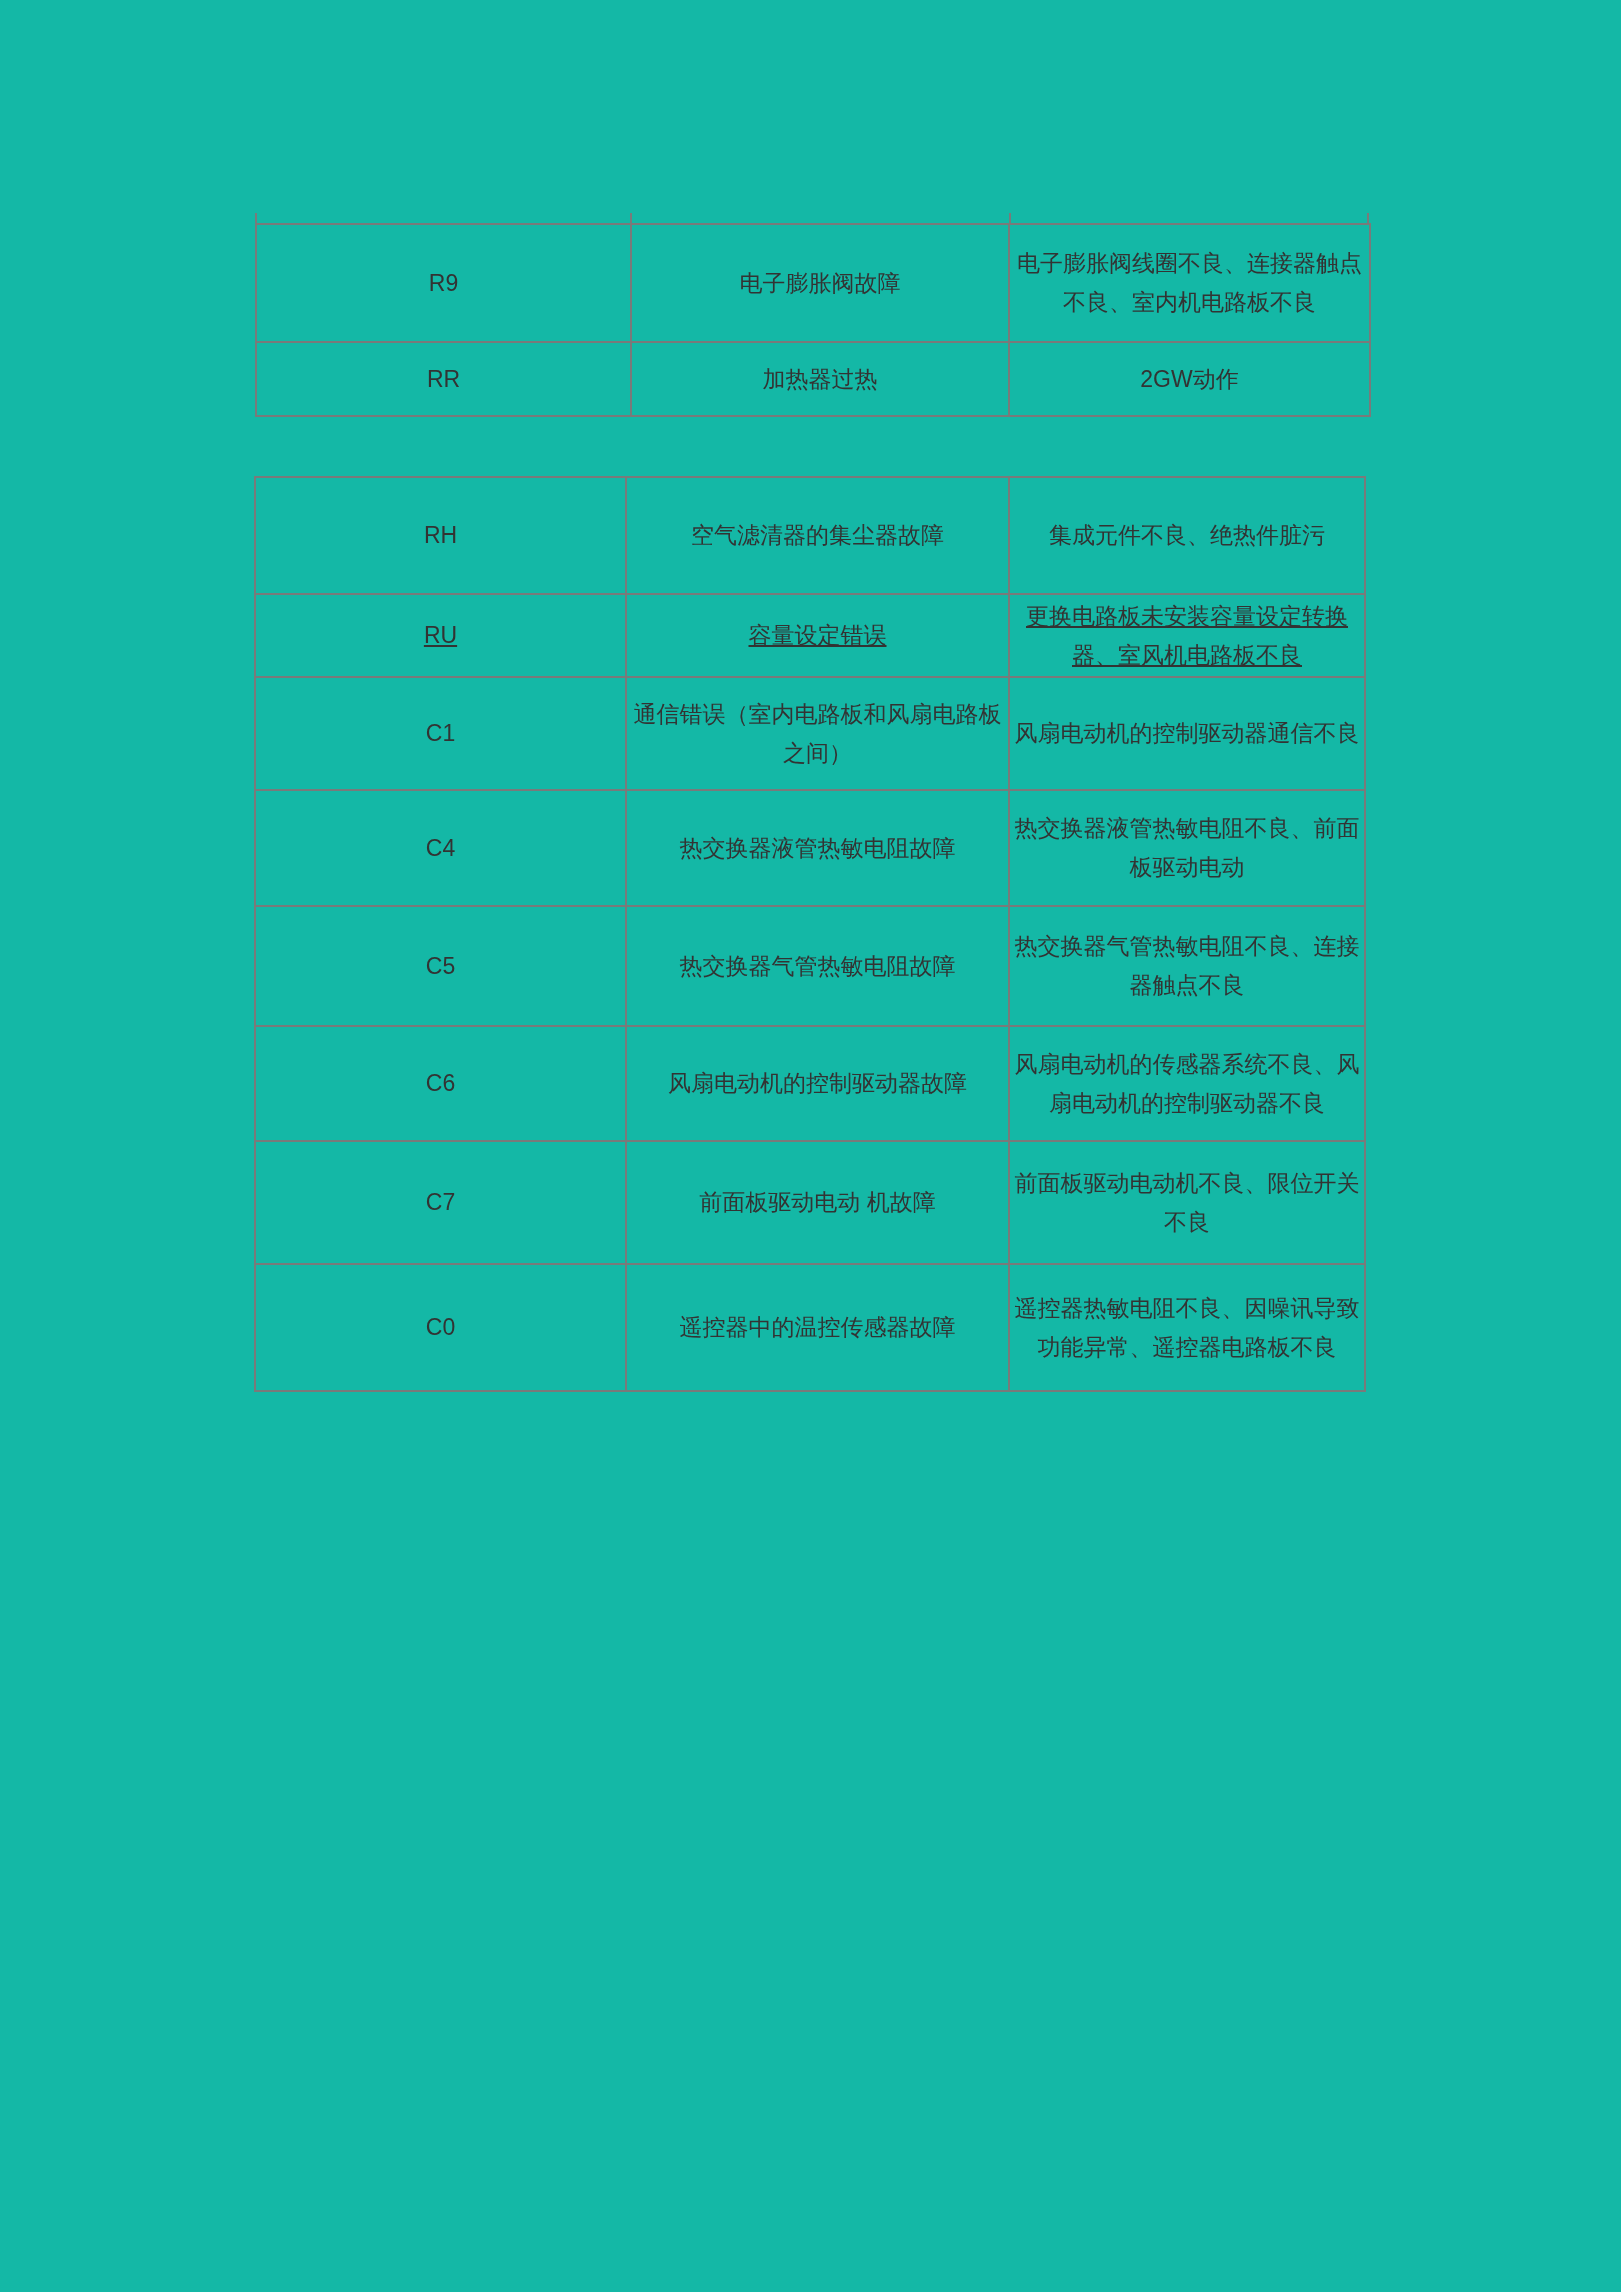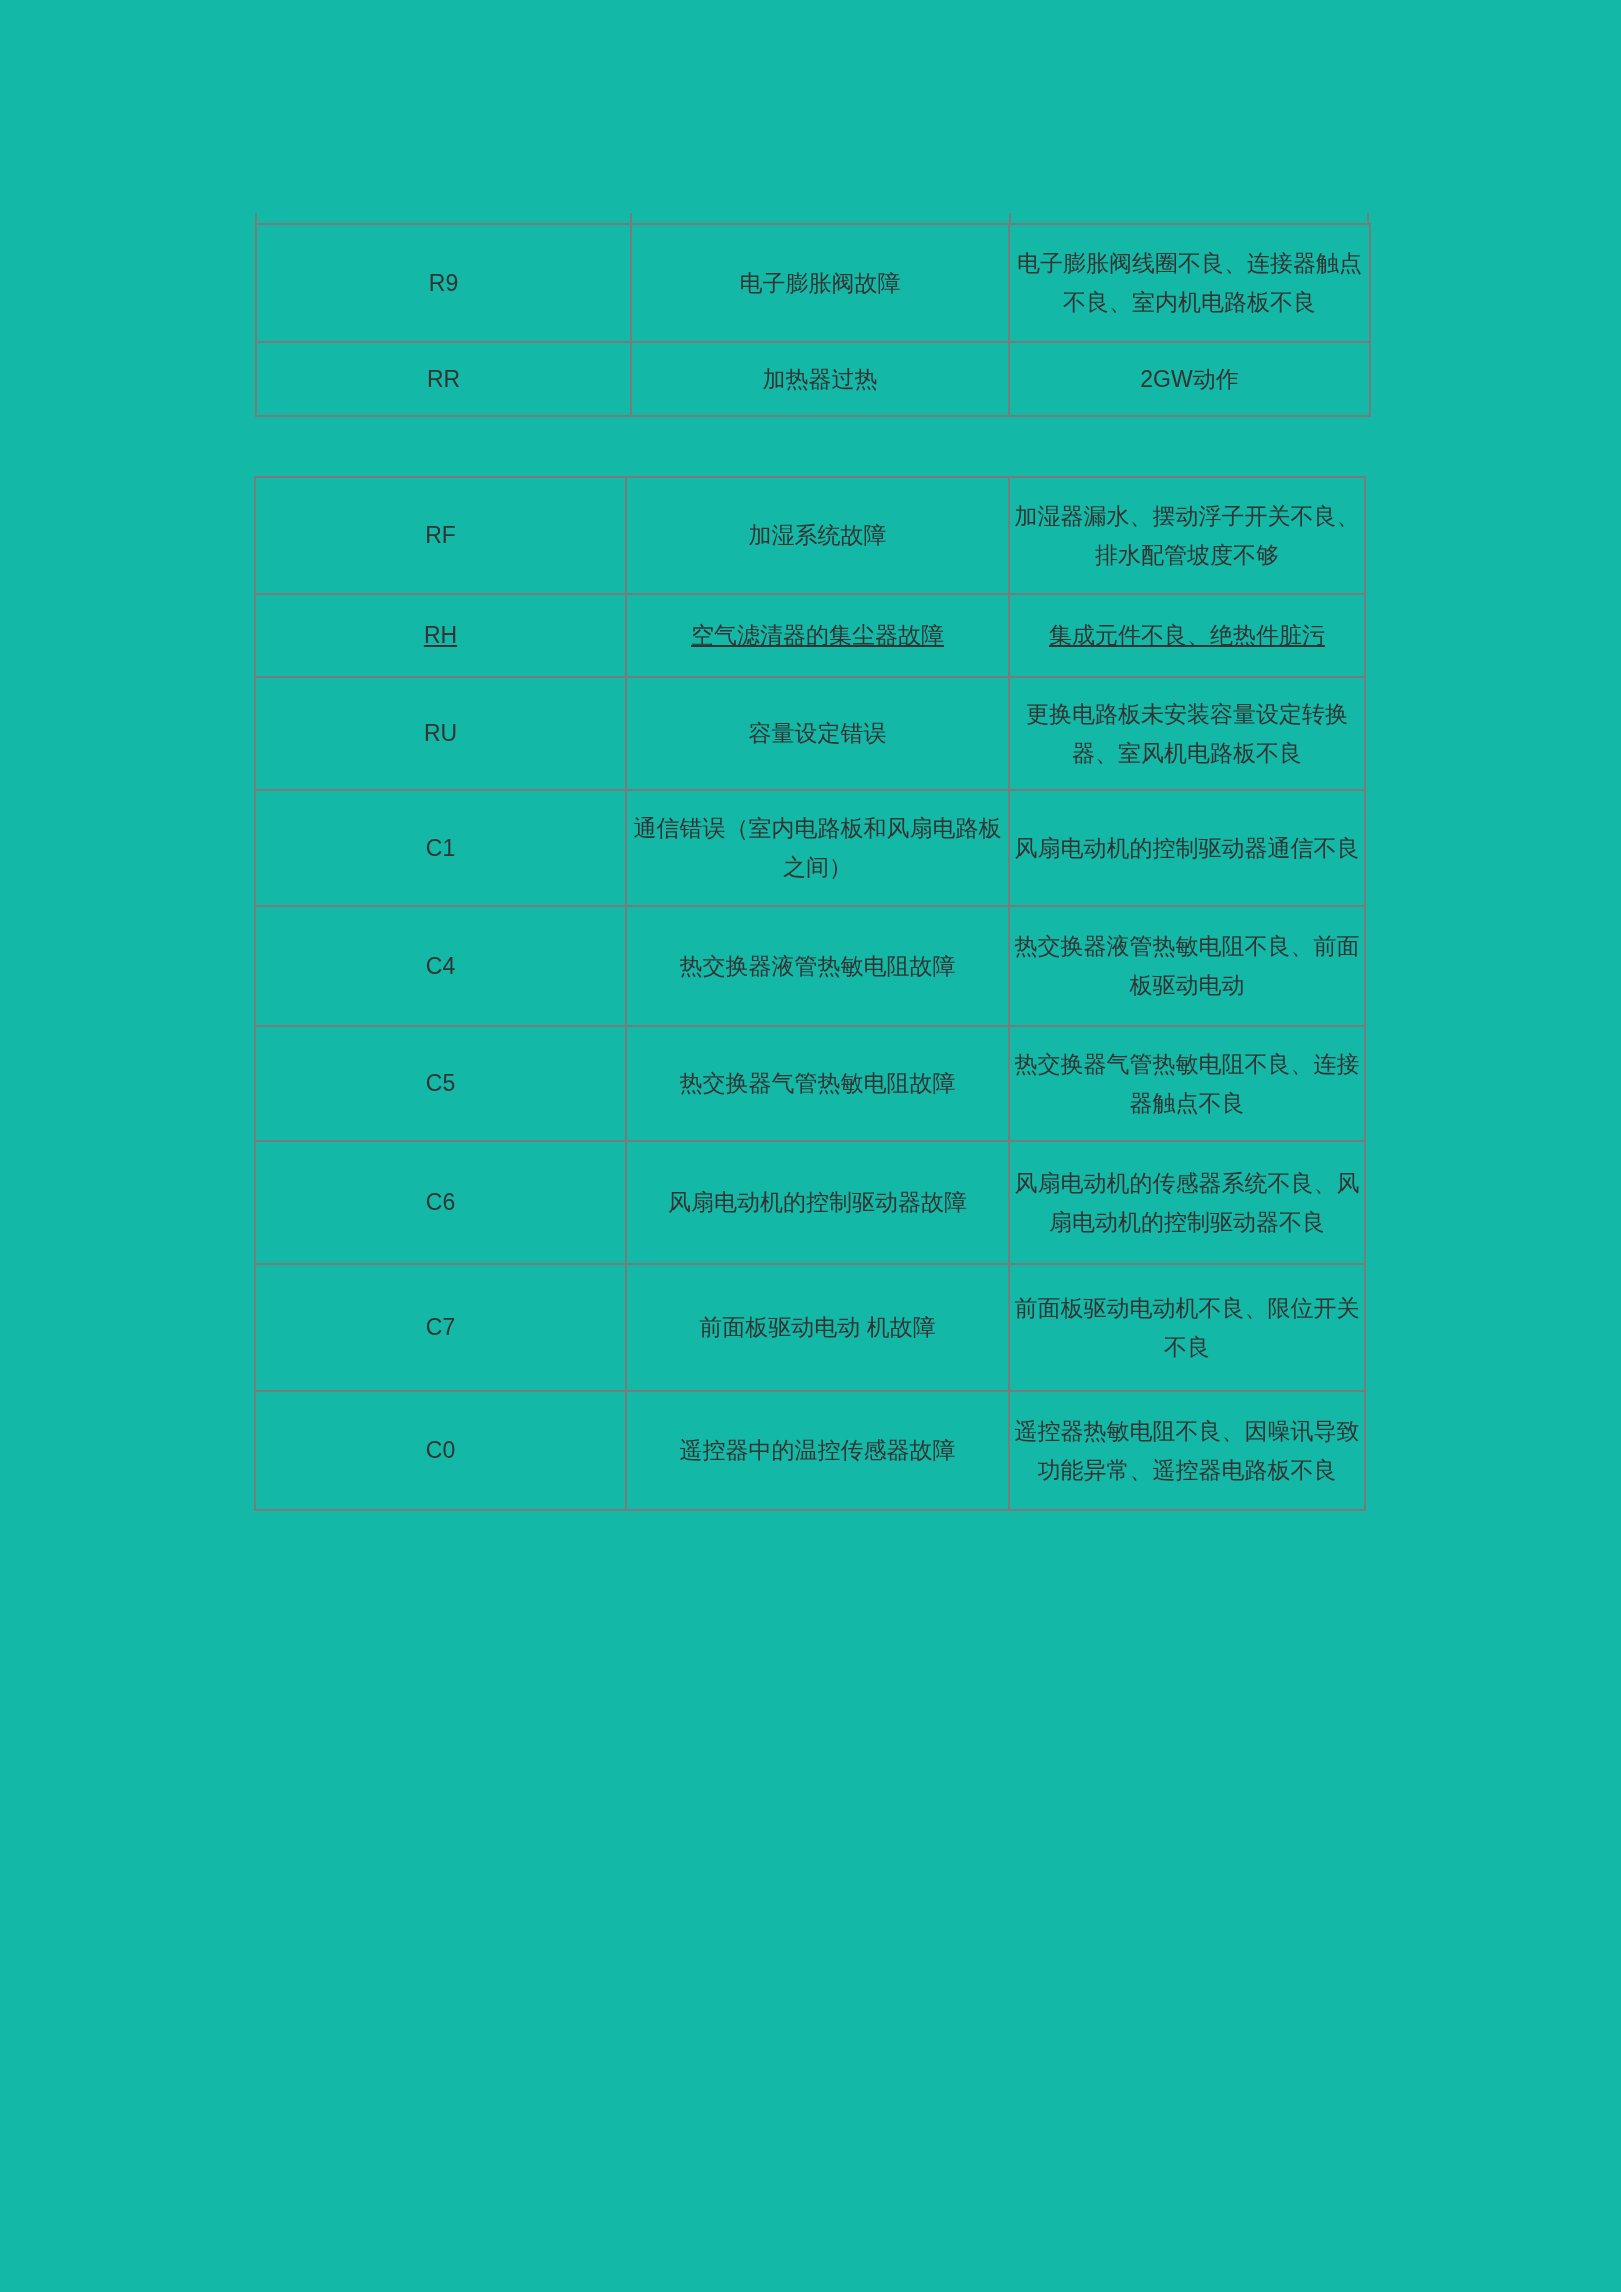--- a/index.html
+++ b/index.html
@@ -74,25 +74,20 @@
   </table>
 
   <table class="ec" id="t2">
     <colgroup>
         <col class="c1">
         <col class="c2">
         <col class="c3">
       </colgroup>
     <tbody>
       <tr>
-        <td>RF</td>
-        <td>加湿系统故障</td>
-        <td>加湿器漏水、摆动浮子开关不良、排水配管坡度不够</td>
-      </tr>
-      <tr>
         <td>RH</td>
         <td>空气滤清器的集尘器故障</td>
         <td>集成元件不良、绝热件脏污</td>
       </tr>
       <tr>
         <td>RU</td>
         <td>容量设定错误</td>
         <td>更换电路板未安装容量设定转换器、室风机电路板不良</td>
       </tr>
       <tr>

